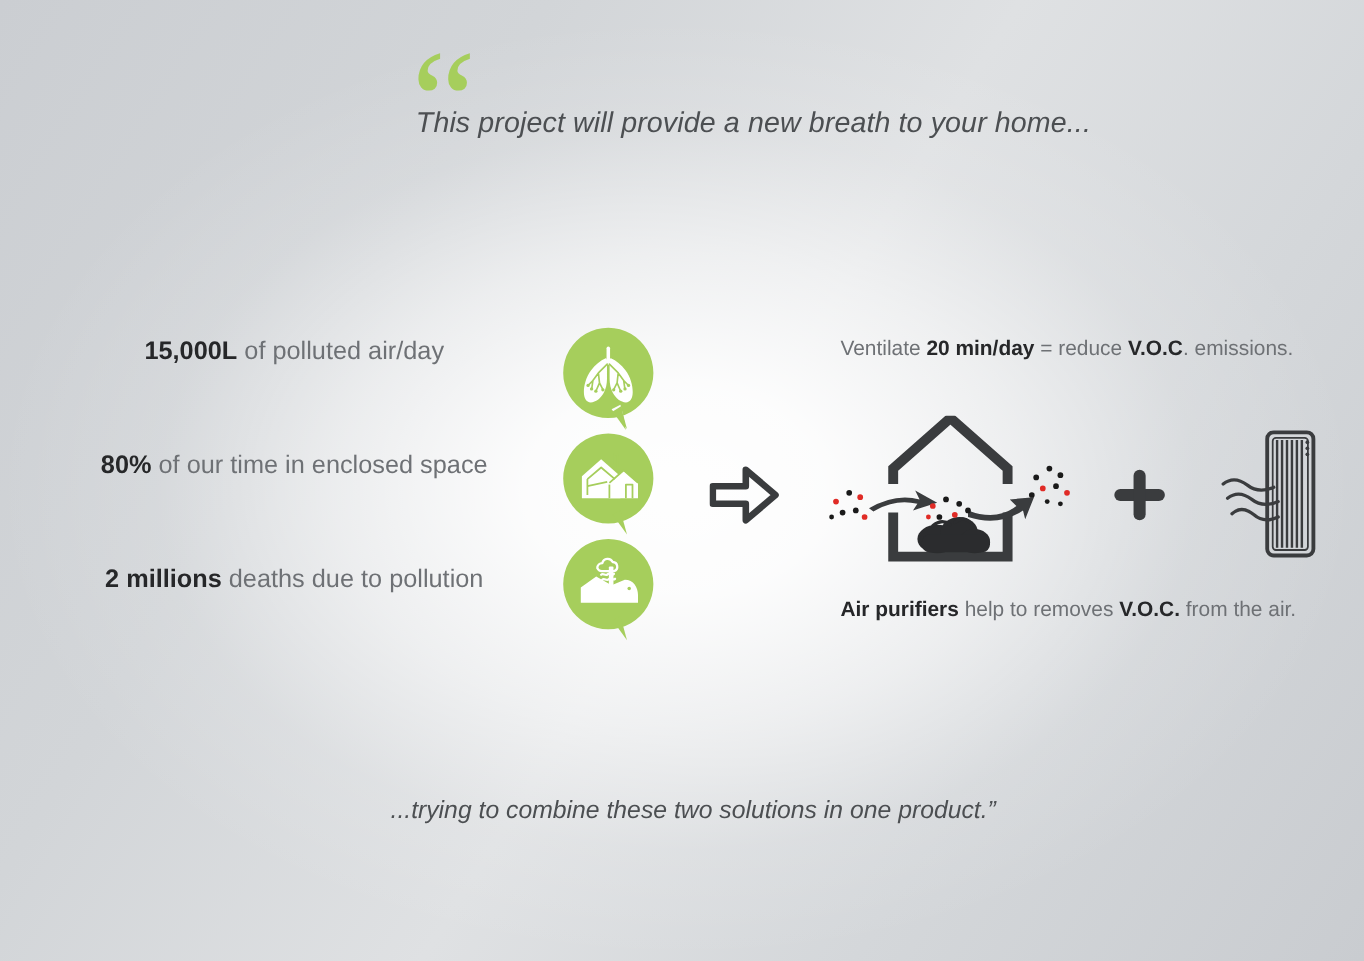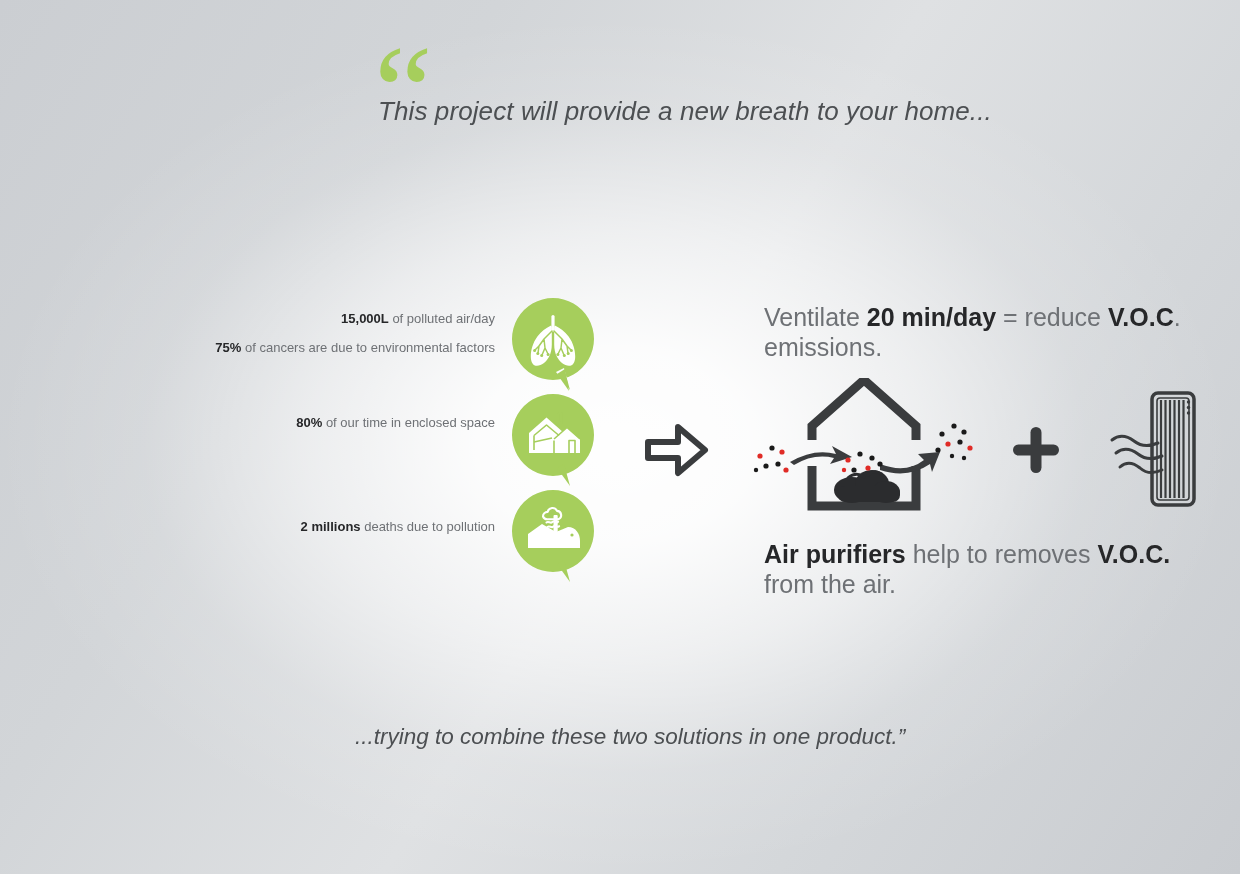--- a/index.html
+++ b/index.html
@@ -38,38 +38,38 @@
   #quote-head {
     left:378px; top:96px;
     font-size:26px;
     font-style:italic;
     color:#4c4f52;
     letter-spacing:0.1px;
     white-space:nowrap;
   }
 
   
-  .stat-block { text-align:right; color:#6e7175; font-size:13px; line-height:29px; }
+  .stat-block { text-align:center; color:#6e7175; font-size:23px; line-height:29px; }
   .stat-block b { color:#262729; font-weight:bold; }
   #stat-1 { left:40px; top:304px; width:455px; }
   #stat-2 { left:40px; top:408px; width:455px; }
   #stat-3 { left:40px; top:512px; width:455px; }
 
   
   .bubble { width:82px; height:82px; }
   .bubble svg { display:block; overflow:visible; }
   #bubble-1 { left:512px; top:298px; }
   #bubble-2 { left:512px; top:394px; }
   #bubble-3 { left:512px; top:490px; }
 
   
   #flow-arrow { left:645px; top:422px; }
 
   
-  .para { color:#6e7175; font-size:25px; line-height:29.5px; }
+  .para { color:#6e7175; font-size:19px; line-height:29.5px; }
   .para b { color:#262729; font-weight:bold; }
   #para-top { left:764px; top:303px; width:430px; }
   #para-bottom { left:764px; top:540px; width:430px; }
 
   #house-diagram { left:752px; top:378px; }
   #plus-sign     { left:1010px; top:424px; }
   #purifier      { left:1108px; top:390px; }
 
   
   #quote-foot {
@@ -85,23 +85,20 @@
 
 <div id="stage">
 
   <div class="abs" id="quote-mark">“</div>
 
   <div class="abs" id="quote-head">This project will provide a new breath to your home...</div>
 
   <div class="abs stat-block" id="stat-1">
     <div>
       <b>15,000L</b><span> of polluted air/day</span>
-    </div>
-    <div>
-      <b>75%</b><span> of cancers are due to environmental factors</span>
     </div>
   </div>
 
   <div class="abs stat-block" id="stat-2">
     <div>
       <b>80%</b><span> of our time in enclosed space</span>
     </div>
   </div>
 
   <div class="abs stat-block" id="stat-3">

